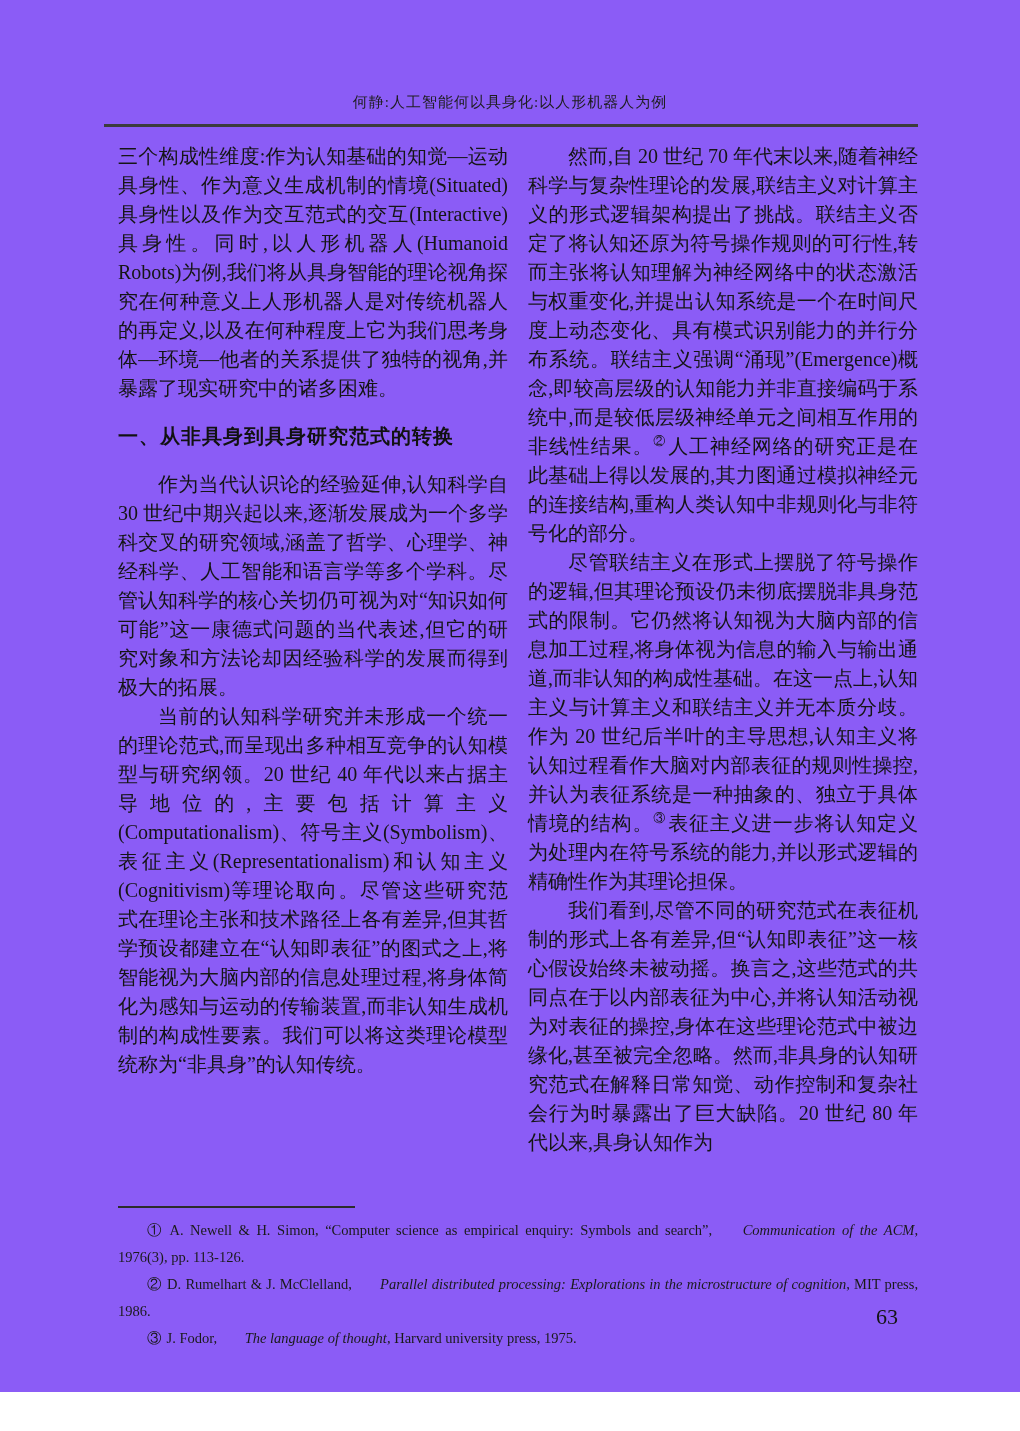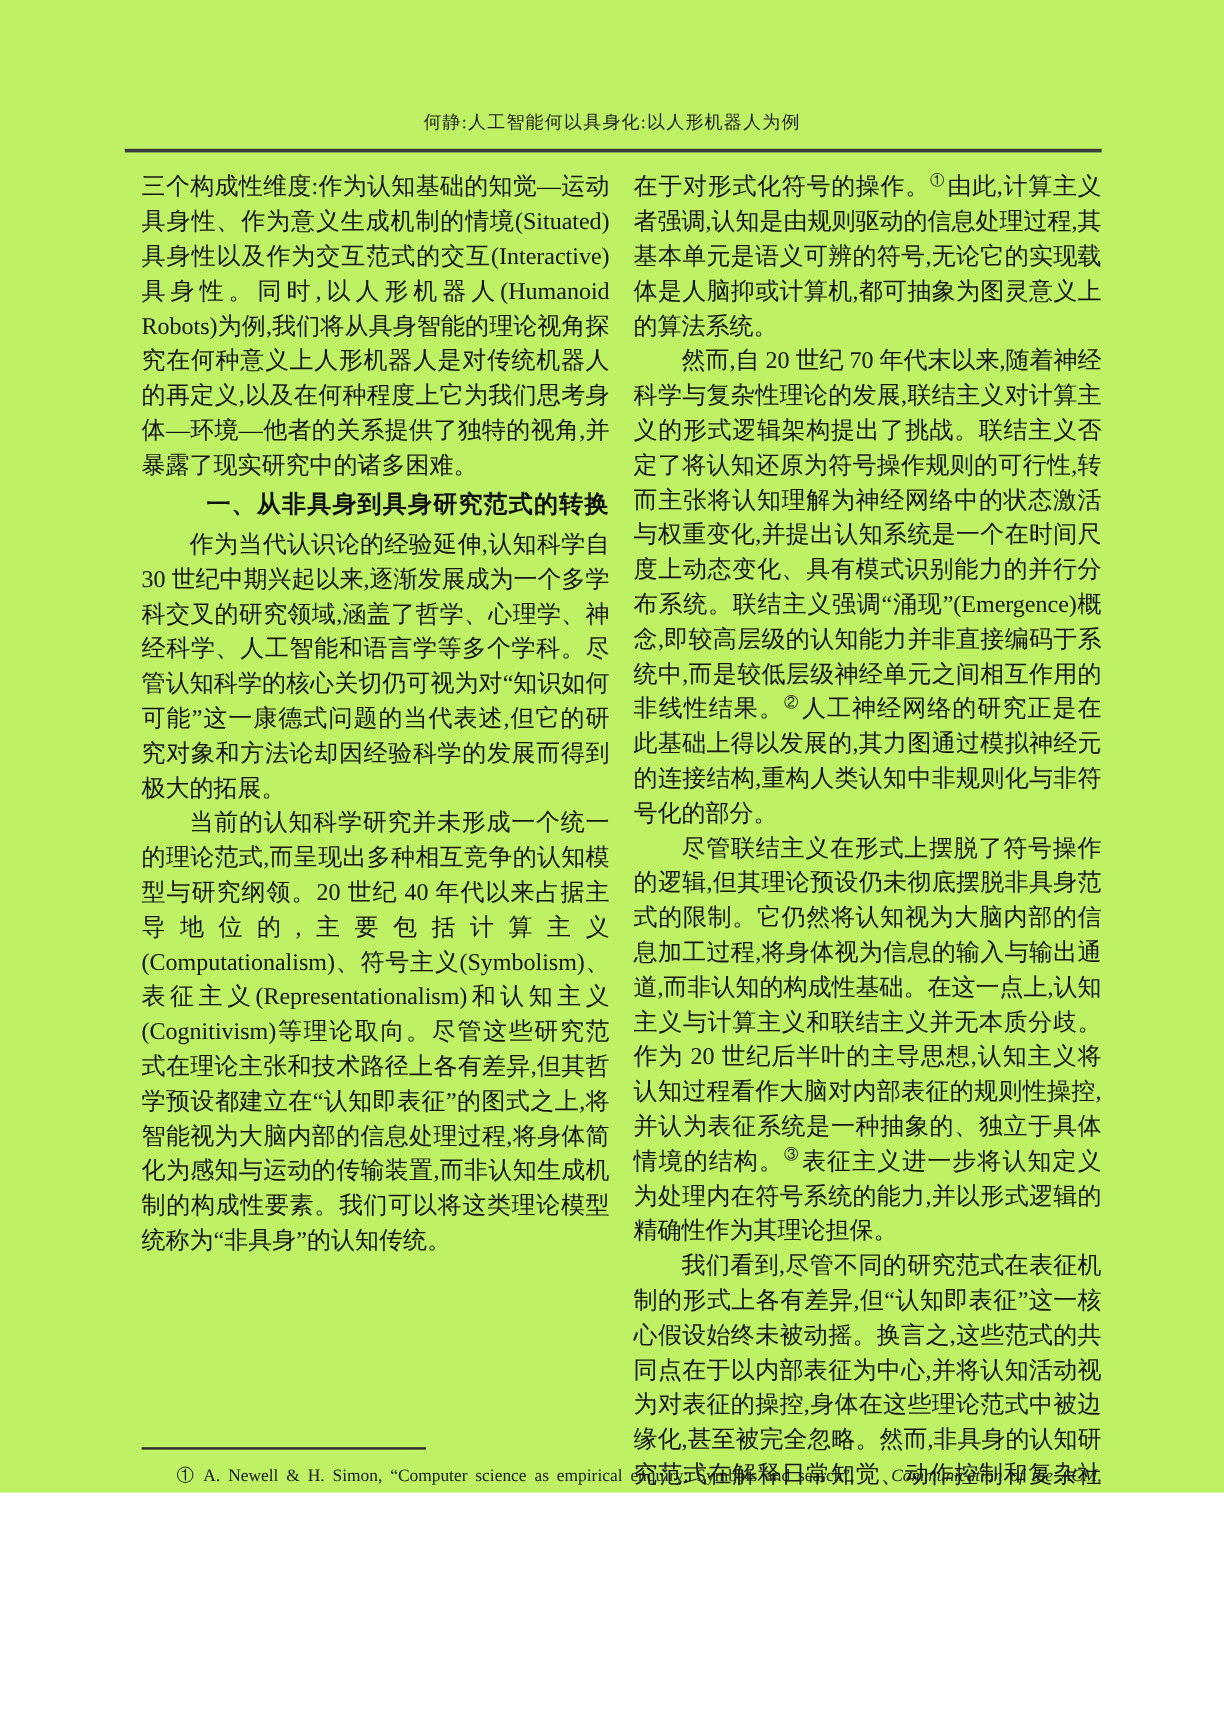--- a/index.html
+++ b/index.html
@@ -3,22 +3,22 @@
 <meta charset="utf-8">
 <style>
   html, body {
     margin: 0;
     padding: 0;
     background: #ffffff;
   }
   .sheet {
     position: relative;
     width: 1020px;
-    height: 1244px;
-    background: #bef264;
+    height: 1392px;
+    background: #8b5cf6;
     color: #151515;
     font-family: "Liberation Serif", "DejaVu Serif", serif;
     overflow: hidden;
   }
   .running-header {
     position: absolute;
     top: 93px;
     left: 0;
     width: 100%;
     text-align: center;
@@ -53,23 +53,23 @@
     text-indent: 2em;
     font-family: Liberation Serif, serif;
   }
   .column p.continuation {
     text-indent: 0;
   }
   .section-heading {
     font-family: "Liberation Sans", "DejaVu Sans", sans-serif;
     font-size: 20px;
     font-weight: bold;
-    text-align: right;
+    text-align: left;
     text-indent: 0;
-    margin: 4px 0;
+    margin: 19px 0;
     letter-spacing: 1px;
     color: #111111;
   }
   sup.fnref {
     font-size: 12px;
     line-height: 0;
     vertical-align: super;
     margin-right: 2px;
   }
   .footnotes {
@@ -119,32 +119,32 @@
   <div class="body-columns">
 
     <div class="column">
       <p class="continuation">三个构成性维度:作为认知基础的知觉—运动具身性、作为意义生成机制的情境(Situated)具身性以及作为交互范式的交互(Interactive)具身性。同时,以人形机器人(Humanoid Robots)为例,我们将从具身智能的理论视角探究在何种意义上人形机器人是对传统机器人的再定义,以及在何种程度上它为我们思考身体—环境—他者的关系提供了独特的视角,并暴露了现实研究中的诸多困难。</p>
       <h2 class="section-heading">一、从非具身到具身研究范式的转换</h2>
       <p>作为当代认识论的经验延伸,认知科学自 30 世纪中期兴起以来,逐渐发展成为一个多学科交叉的研究领域,涵盖了哲学、心理学、神经科学、人工智能和语言学等多个学科。尽管认知科学的核心关切仍可视为对“知识如何可能”这一康德式问题的当代表述,但它的研究对象和方法论却因经验科学的发展而得到极大的拓展。</p>
       <p>当前的认知科学研究并未形成一个统一的理论范式,而呈现出多种相互竞争的认知模型与研究纲领。20 世纪 40 年代以来占据主导地位的,主要包括计算主义(Computationalism)、符号主义(Symbolism)、表征主义(Representationalism)和认知主义(Cognitivism)等理论取向。尽管这些研究范式在理论主张和技术路径上各有差异,但其哲学预设都建立在“认知即表征”的图式之上,将智能视为大脑内部的信息处理过程,将身体简化为感知与运动的传输装置,而非认知生成机制的构成性要素。我们可以将这类理论模型统称为“非具身”的认知传统。</p>
     </div>
 
     <div class="column">
-      <p class="continuation"><span>在于对形式化符号的操作。</span><sup class="fnref">①</sup><span>由此,计算主义者强调,认知是由规则驱动的信息处理过程,其基本单元是语义可辨的符号,无论它的实现载体是人脑抑或计算机,都可抽象为图灵意义上的算法系统。</span></p>
       <p><span>然而,自 20 世纪 70 年代末以来,随着神经科学与复杂性理论的发展,联结主义对计算主义的形式逻辑架构提出了挑战。联结主义否定了将认知还原为符号操作规则的可行性,转而主张将认知理解为神经网络中的状态激活与权重变化,并提出认知系统是一个在时间尺度上动态变化、具有模式识别能力的并行分布系统。联结主义强调“涌现”(Emergence)概念,即较高层级的认知能力并非直接编码于系统中,而是较低层级神经单元之间相互作用的非线性结果。</span><sup class="fnref">②</sup><span>人工神经网络的研究正是在此基础上得以发展的,其力图通过模拟神经元的连接结构,重构人类认知中非规则化与非符号化的部分。</span></p>
       <p><span>尽管联结主义在形式上摆脱了符号操作的逻辑,但其理论预设仍未彻底摆脱非具身范式的限制。它仍然将认知视为大脑内部的信息加工过程,将身体视为信息的输入与输出通道,而非认知的构成性基础。在这一点上,认知主义与计算主义和联结主义并无本质分歧。作为 20 世纪后半叶的主导思想,认知主义将认知过程看作大脑对内部表征的规则性操控,并认为表征系统是一种抽象的、独立于具体情境的结构。</span><sup class="fnref">③</sup><span>表征主义进一步将认知定义为处理内在符号系统的能力,并以形式逻辑的精确性作为其理论担保。</span></p>
       <p>我们看到,尽管不同的研究范式在表征机制的形式上各有差异,但“认知即表征”这一核心假设始终未被动摇。换言之,这些范式的共同点在于以内部表征为中心,并将认知活动视为对表征的操控,身体在这些理论范式中被边缘化,甚至被完全忽略。然而,非具身的认知研究范式在解释日常知觉、动作控制和复杂社会行为时暴露出了巨大缺陷。20 世纪 80 年代以来,具身认知作为</p>
     </div>
 
   </div>
 
   <div class="footnotes">
     <div class="fn-rule"></div>
 
     <p class="footnote"><span class="fn-marker">①</span><span>A. Newell &amp; H. Simon, “Computer science as empirical enquiry: Symbols and search”, </span><span class="fn-italic">Communication of the ACM</span><span>, 1976(3), pp. 113-126.</span></p>
 
     <p class="footnote"><span class="fn-marker">②</span><span>D. Rumelhart &amp; J. McClelland, </span><span class="fn-italic">Parallel distributed processing: Explorations in the microstructure of cognition</span><span>, MIT press, 1986.</span></p>
 
+    <p class="footnote"><span class="fn-marker">③</span><span>J. Fodor, </span><span class="fn-italic">The language of thought</span><span>, Harvard university press, 1975.</span></p>
   </div>
 
   <div class="page-number">63</div>
 
 </div>
 
 </body></html>

